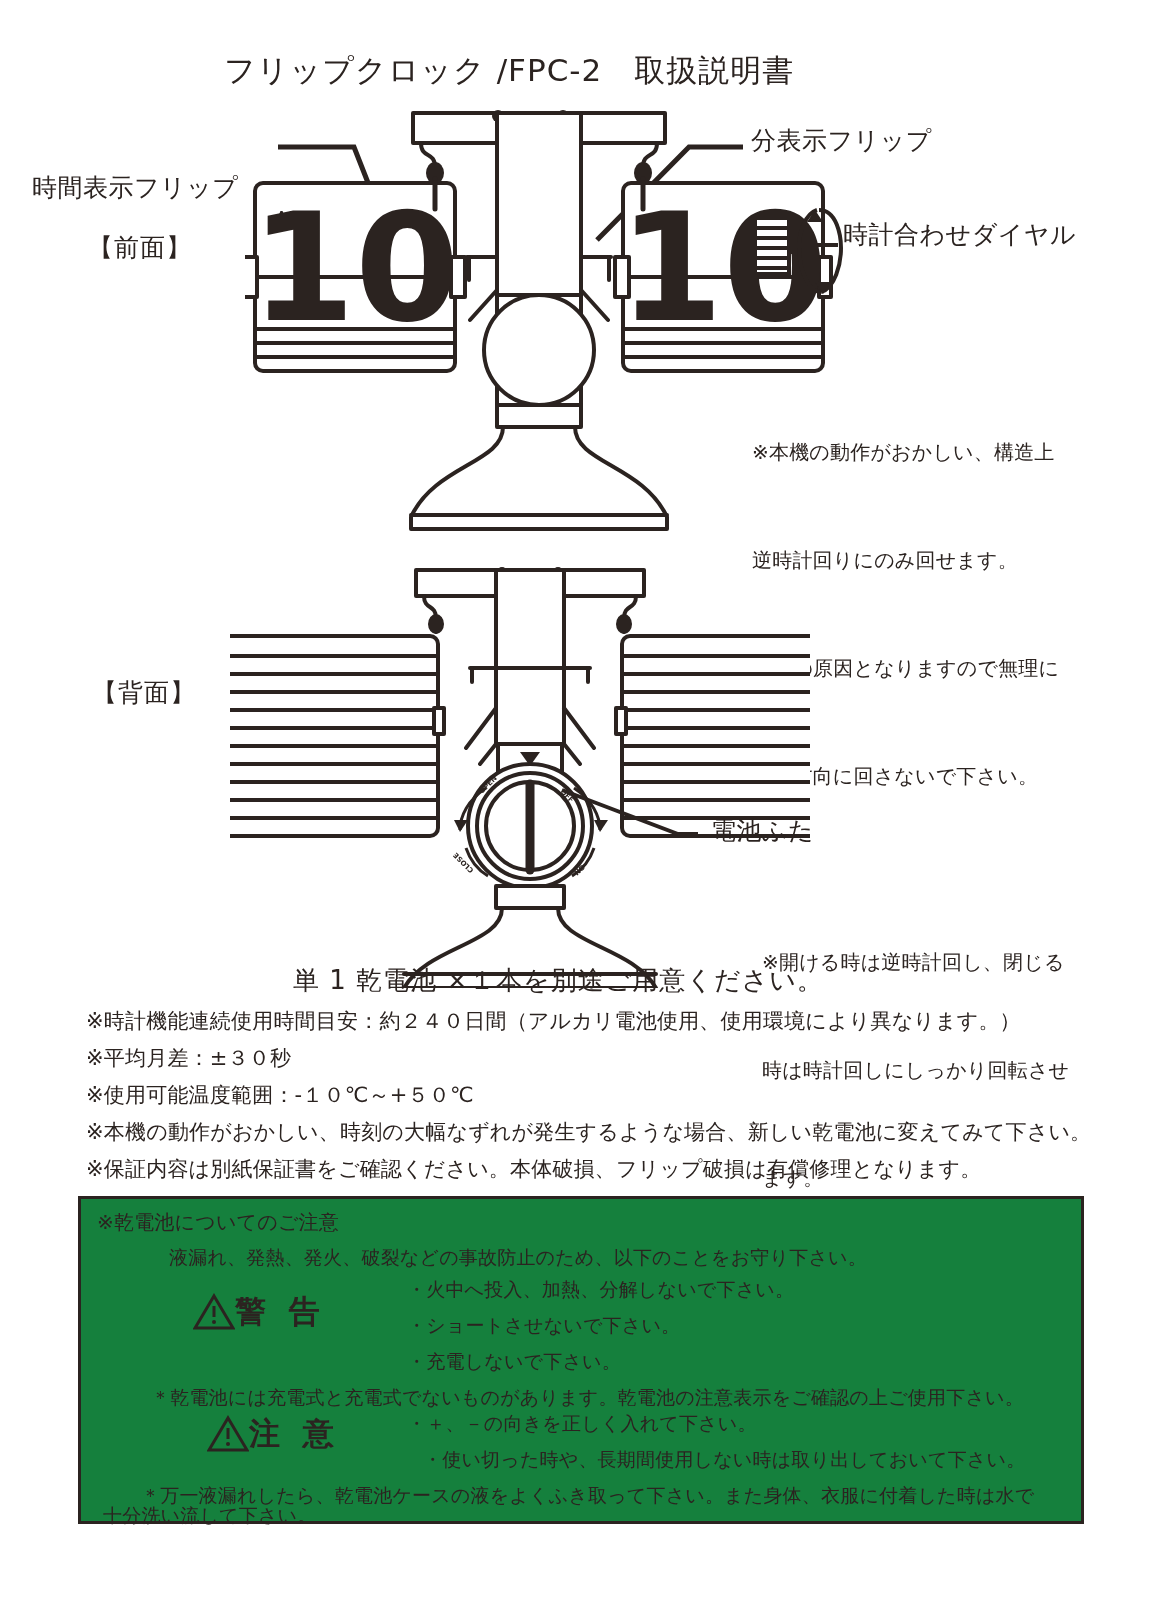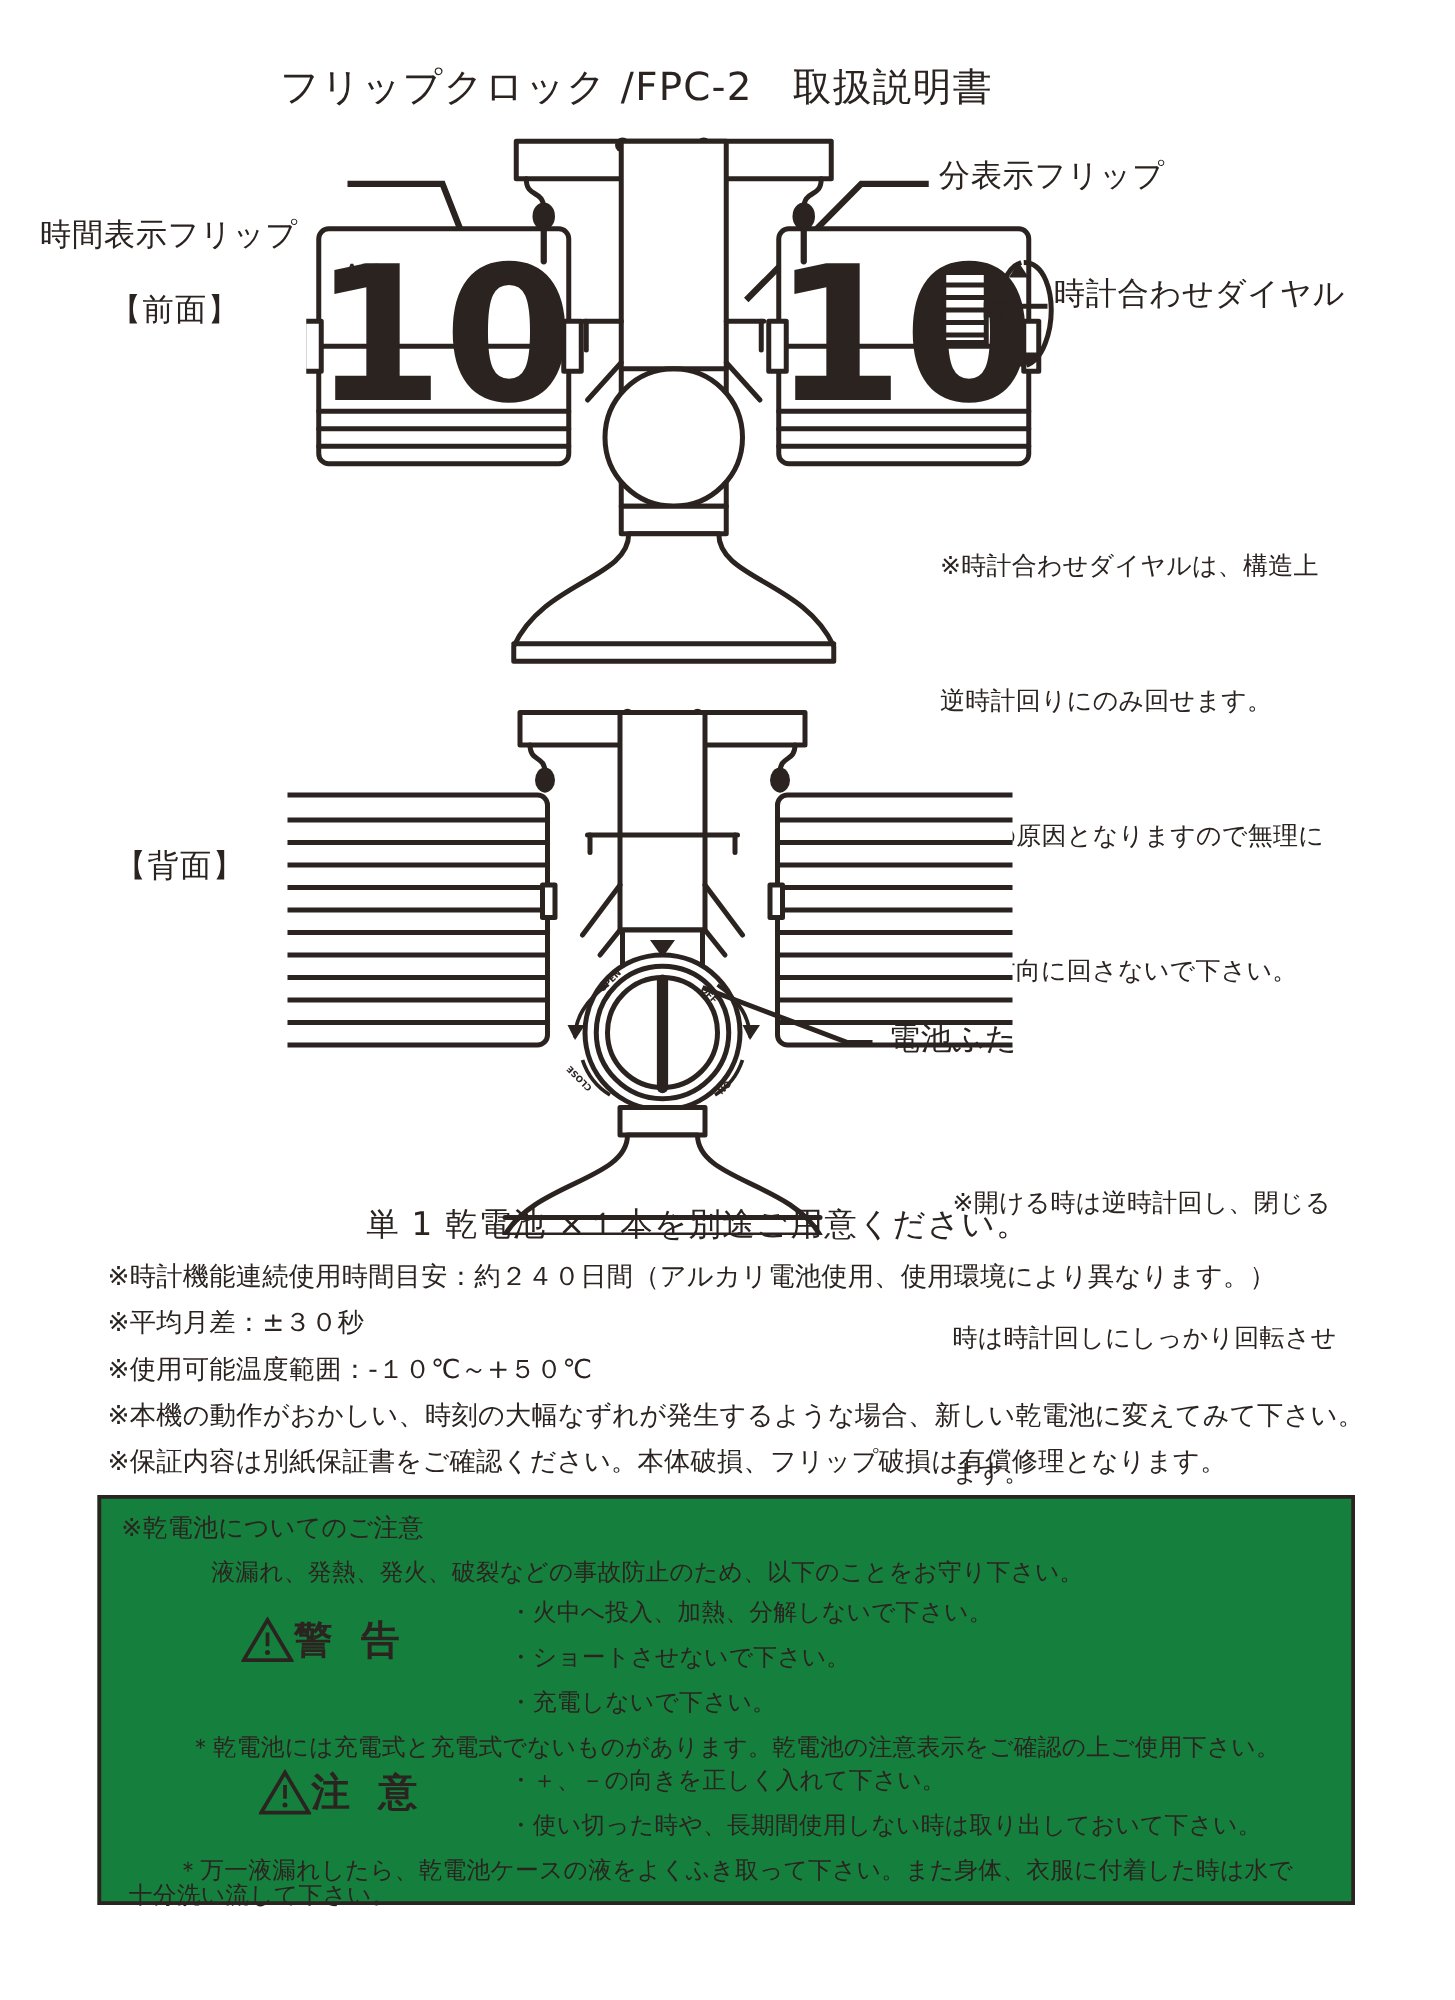--- a/index.html
+++ b/index.html
@@ -145,21 +145,21 @@
       </g>
       <path d="M70 14 L78 26 L62 26 Z" fill="#2b2320"></path>
       <path d="M78 98 L70 86 L86 86 Z" fill="#2b2320"></path>
     </svg>
   </div>
 
   <div class="txt lbl" style="left:843px; top:222px;">時計合わせダイヤル</div>
   <div class="leader" style="left:790px; top:243px; width:48px; height:4px;"></div>
 
   <div class="txt note" style="left:752px; top:362px;">
-    <div>※時計合わせダイヤルは、構造上</div>
+    <div>※本機の動作がおかしい、構造上</div>
     <div>逆時計回りにのみ回せます。</div>
     <div>故障の原因となりますので無理に</div>
     <div>反対方向に回さないで下さい。</div>
   </div>
 
   <div class="txt lblv" style="left:92px; top:680px;">【背面】</div>
 
   <div class="draw" style="left:230px; top:548px;">
     <svg width="580" height="440" viewBox="0 0 580 440">
       <g fill="none" stroke="#2b2320" stroke-width="4" stroke-linejoin="round" stroke-linecap="round">
@@ -272,19 +272,19 @@
     <div class="sign" style="left:126px; top:214px;">
       <svg class="tri" viewBox="0 0 42 38">
         <path d="M21 3 L40 35 L2 35 Z" fill="none" stroke="#2b2320" stroke-width="3"></path>
         <path d="M21 13 L21 24" stroke="#2b2320" stroke-width="3"></path>
         <circle cx="21" cy="29" r="2" fill="#2b2320"></circle>
       </svg>
       <span class="word">注 意</span>
     </div>
 
     <div class="cb-item" style="left:326px; top:212px;">・＋、－の向きを正しく入れて下さい。</div>
-    <div class="cb-item" style="left:326px; top:248px;">・使い切った時や、長期間使用しない時は取り出しておいて下さい。</div>
+    <div class="cb-item" style="left:342px; top:248px;">・使い切った時や、長期間使用しない時は取り出しておいて下さい。</div>
 
     <div class="cb-star" style="left:60px; top:284px;">＊万一液漏れしたら、乾電池ケースの液をよくふき取って下さい。また身体、衣服に付着した時は水で</div>
     <div class="cb-star" style="left:22px; top:304px;">十分洗い流して下さい。</div>
   </div>
 
 </div>
 
 </body></html>

